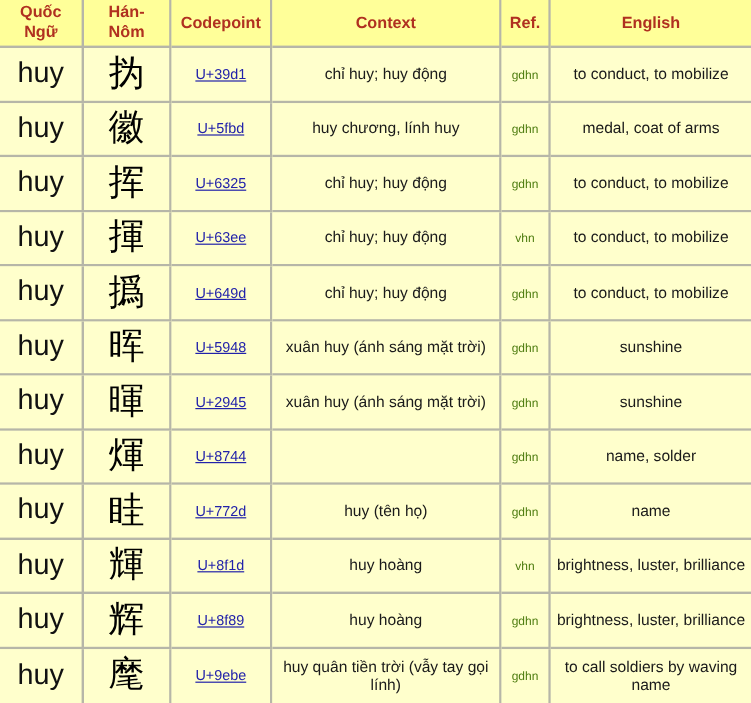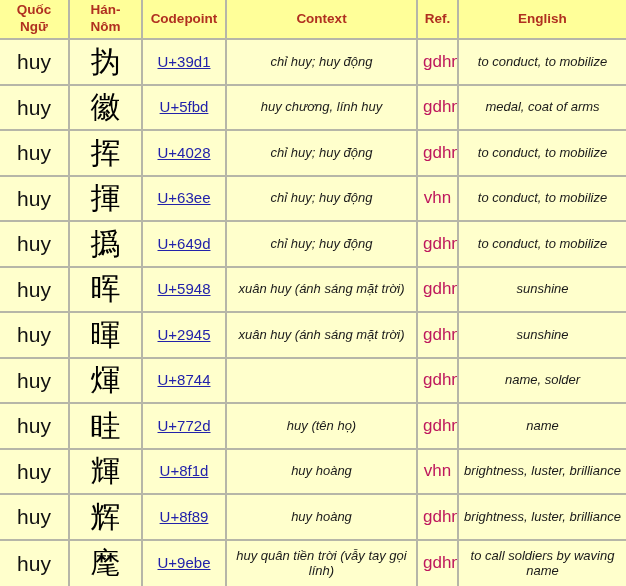--- a/index.html
+++ b/index.html
@@ -32,32 +32,32 @@
     background: #ffff99;
     color: #b03020;
     font-size: 13.5px;
     font-weight: bold;
     height: 40px;
     white-space: pre-line;
     line-height: 1.25;
   }
   tbody td { background: #ffffcc; color: #1a1a1a; font-size: 13px; line-height: 1.2; }
   tbody tr { height: 45px; }
-  td.c-qn   { font-size: 21px; color: #111111; }
+  td.c-qn   { font-size: 24px; color: #111111; }
   td.c-char { font-size: 30px; color: #000000; font-family: "DejaVu Sans", sans-serif; }
   td.c-cp a {
     color: #2222aa;
-    font-size: 15px;
+    font-size: 12px;
   }
   td.c-ref a {
-    color: #be185d;
+    color: #4d7c0f;
     text-decoration: none;
-    font-size: 17px;
+    font-size: 10px;
   }
-  td.c-ctx, td.c-en { font-size: 13px; font-style: italic; }
+  td.c-ctx, td.c-en { font-size: 13px; }
 </style>
 </head>
 <body>
 
 <div class="viewport">
   <table class="dict">
     <colgroup>
       <col style="width:70px">
       <col style="width:73px">
       <col style="width:84px">
@@ -92,21 +92,21 @@
     <td class="c-char">徽</td>
     <td class="c-cp"><a href="#">U+5fbd</a></td>
     <td class="c-ctx">huy chương, lính huy</td>
     <td class="c-ref"><a href="#">gdhn</a></td>
     <td class="c-en">medal, coat of arms</td>
   </tr>
 
   <tr>
     <td class="c-qn">huy</td>
     <td class="c-char">挥</td>
-    <td class="c-cp"><a href="#">U+4028</a></td>
+    <td class="c-cp"><a href="#">U+6325</a></td>
     <td class="c-ctx">chỉ huy; huy động</td>
     <td class="c-ref"><a href="#">gdhn</a></td>
     <td class="c-en">to conduct, to mobilize</td>
   </tr>
 
   <tr>
     <td class="c-qn">huy</td>
     <td class="c-char">揮</td>
     <td class="c-cp"><a href="#">U+63ee</a></td>
     <td class="c-ctx">chỉ huy; huy động</td>

